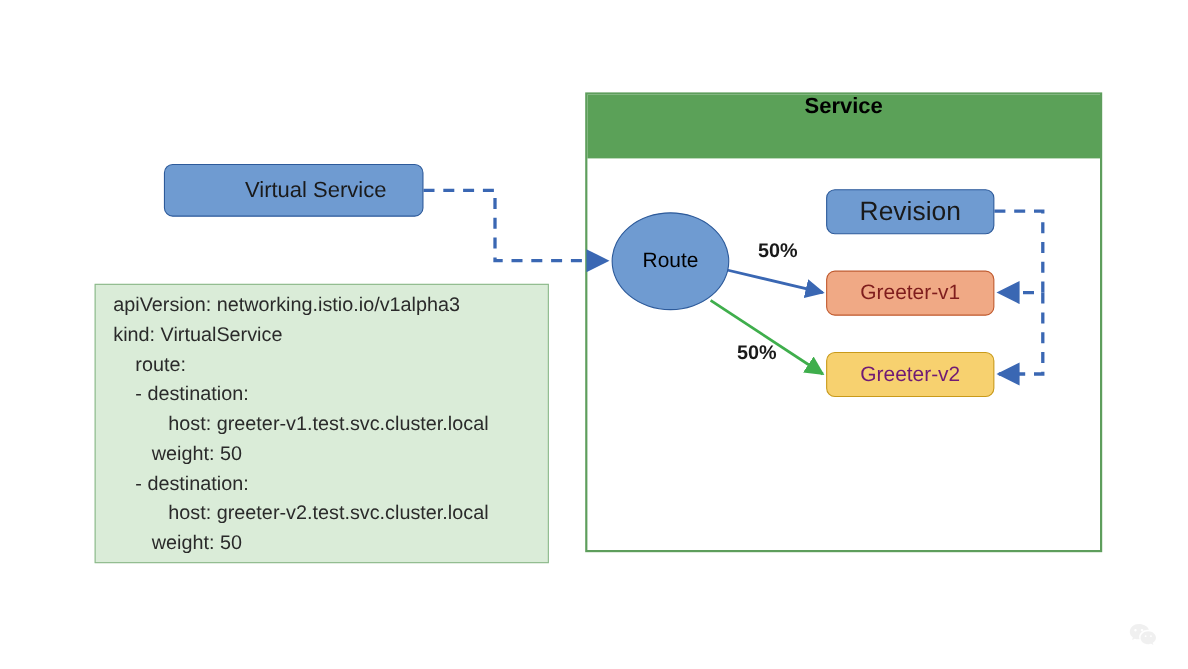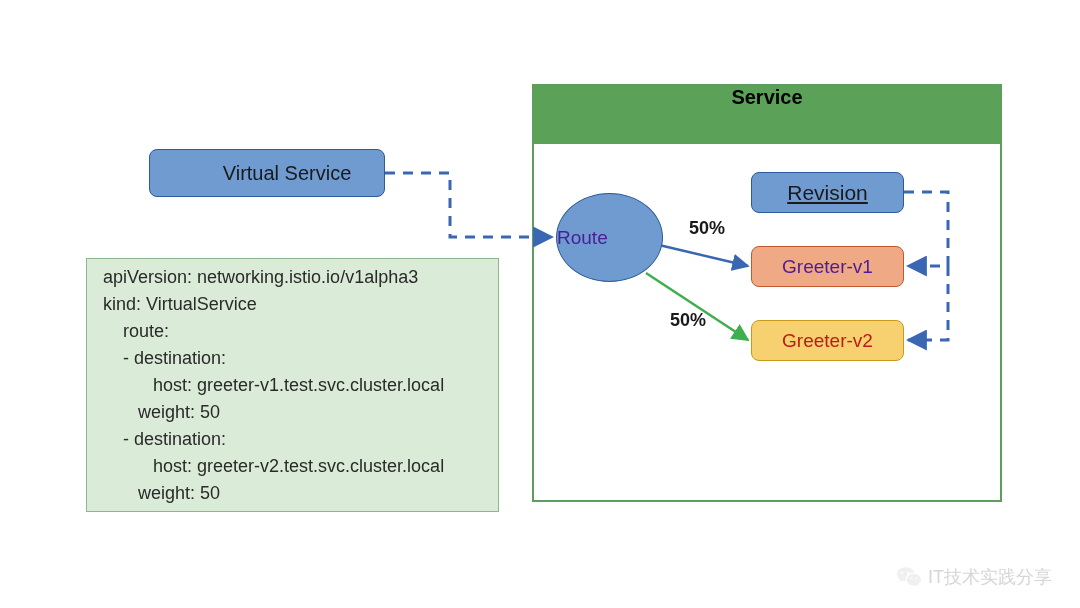--- a/index.html
+++ b/index.html
@@ -66,68 +66,68 @@
       position: absolute;
       left: 556px;
       top: 193px;
       width: 107px;
       height: 89px;
       background: #6f9bd1;
       border: 1px solid #2d5a9a;
       border-radius: 50%;
       display: flex;
       align-items: center;
+      justify-content: center;
       font-size: 19px;
-      color: #4c1d95;
+      color: #000000;
     }
     .revision-box {
       position: absolute;
       left: 751px;
       top: 172px;
       width: 153px;
       height: 41px;
       background: #6f9bd1;
       border: 1px solid #2d5a9a;
       border-radius: 8px;
       display: flex;
       align-items: center;
       justify-content: center;
-      font-size: 21px;
+      font-size: 24px;
       color: #1a1a1a;
-      text-decoration: underline;
     }
     .greeter-v1-box {
       position: absolute;
       left: 751px;
       top: 246px;
       width: 153px;
       height: 41px;
       background: #f0a985;
       border: 1px solid #c05a2e;
       border-radius: 8px;
       display: flex;
       align-items: center;
       justify-content: center;
       font-size: 19px;
-      color: #4c1d95;
+      color: #7f1d1d;
     }
     .greeter-v2-box {
       position: absolute;
       left: 751px;
       top: 320px;
       width: 153px;
       height: 41px;
       background: #f7d16f;
       border: 1px solid #c99a1a;
       border-radius: 8px;
       display: flex;
       align-items: center;
       justify-content: center;
       font-size: 19px;
-      color: #b91c1c;
+      color: #701a75;
     }
     .percent-label {
       position: absolute;
       font-size: 18px;
       color: #1a1a1a;
       background: transparent;
       font-weight: bold;
     }
     .watermark {
       position: absolute;
@@ -213,14 +213,13 @@
   <span>Greeter-v2</span>
 </div>
 
 <div class="percent-label" style="left:689px; top:218px;">50%</div>
 <div class="percent-label" style="left:670px; top:310px;">50%</div>
 
 <div class="watermark">
   <svg class="wechat-icon" viewBox="0 0 24 24">
     <path fill="#d6d6d6" d="M8.5 3C4.36 3 1 5.91 1 9.5c0 1.93.99 3.67 2.56 4.86l-.64 2.14 2.36-1.18c.95.33 1.97.52 3.05.52.28 0 .56-.01.83-.04-.17-.56-.27-1.15-.27-1.77 0-3.37 3.28-6.11 7.32-6.11.3 0 .6.02.89.05C16.37 5.08 12.77 3 8.5 3zm-2.75 4.25c.55 0 1 .45 1 1s-.45 1-1 1-1-.45-1-1 .45-1 1-1zm5.5 0c.55 0 1 .45 1 1s-.45 1-1 1-1-.45-1-1 .45-1 1-1zM16.5 9c-3.59 0-6.5 2.46-6.5 5.5s2.91 5.5 6.5 5.5c.82 0 1.61-.13 2.34-.37l2.01 1.01-.55-1.83C21.81 17.77 23 16.24 23 14.5 23 11.46 20.09 9 16.5 9zm-2.25 3.5c.41 0 .75.34.75.75s-.34.75-.75.75-.75-.34-.75-.75.34-.75.75-.75zm4.5 0c.41 0 .75.34.75.75s-.34.75-.75.75-.75-.34-.75-.75.34-.75.75-.75z"></path>
   </svg>
-  <span>IT技术实践分享</span>
 </div>
 
 </body></html>

